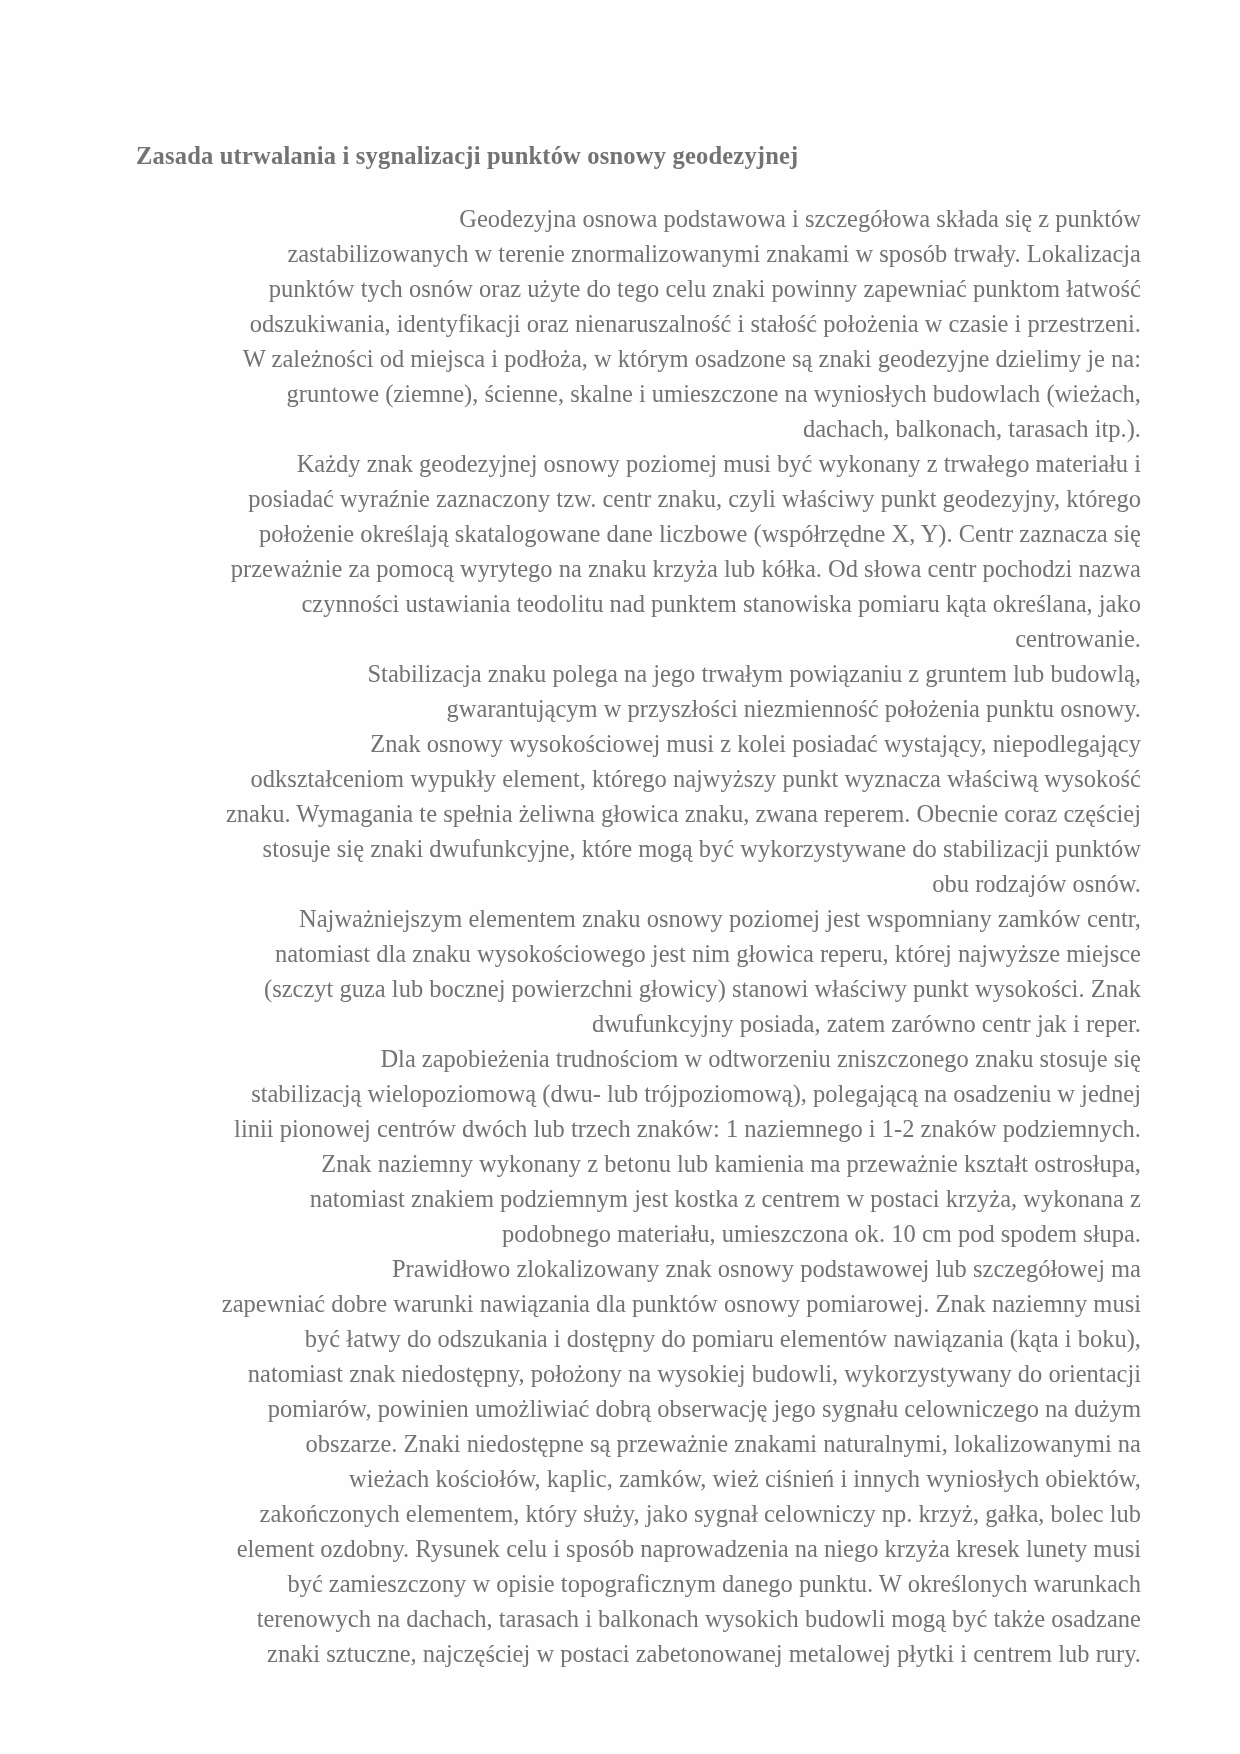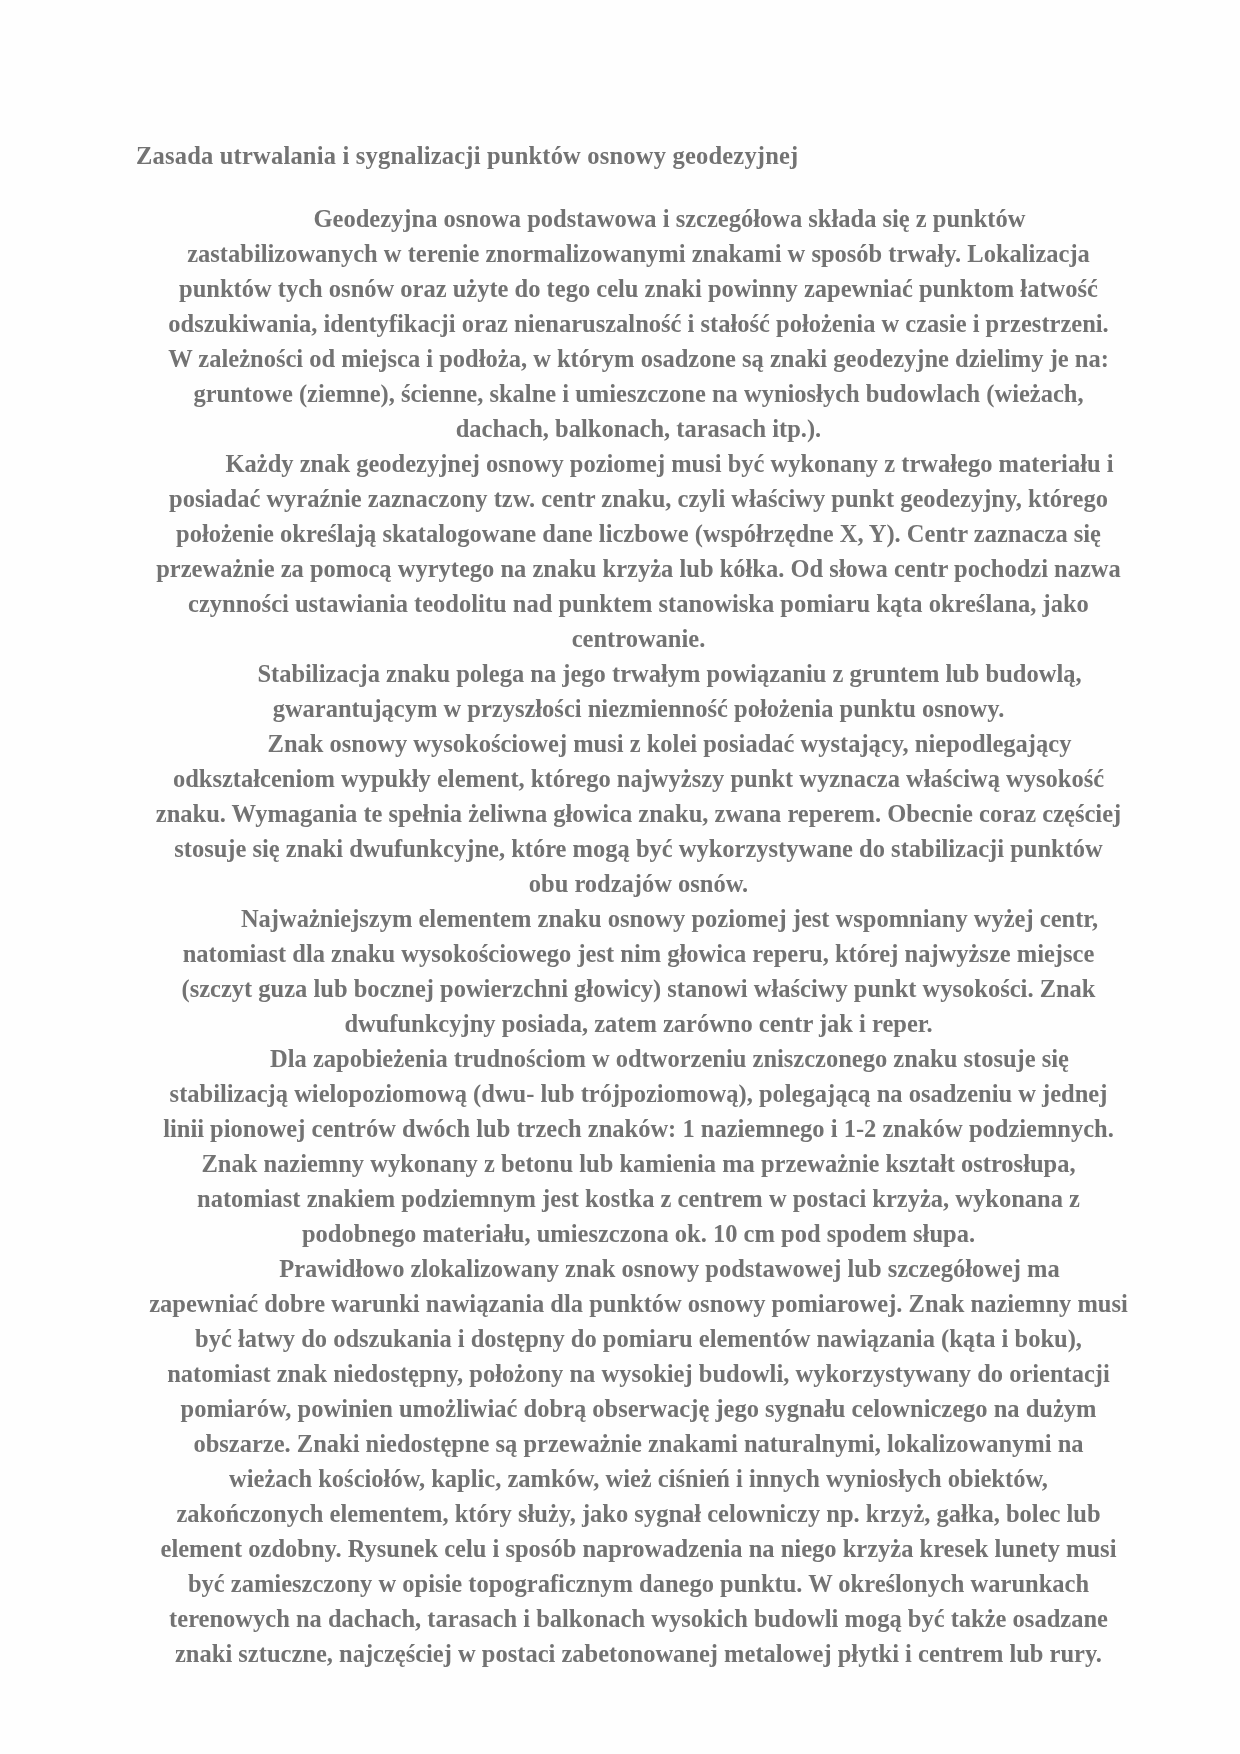--- a/index.html
+++ b/index.html
@@ -28,22 +28,21 @@
     line-height: 35px;
     letter-spacing: 0.2px;
   }
   .doc-body {
     width: 1005px;
   }
   .para {
     margin: 0;
     text-indent: 62px;
     white-space: pre-line;
-    text-align: center;
-    font-weight: bold;
+    text-align: right;
   }
 </style>
 </head>
 <body>
 
 <div class="page">
   <h1 class="doc-title">Zasada utrwalania i sygnalizacji punktów osnowy geodezyjnej</h1>
 
   <div class="doc-body">
     <p class="para">Geodezyjna osnowa podstawowa i szczegółowa składa się z punktów
@@ -59,21 +58,21 @@
 przeważnie za pomocą wyrytego na znaku krzyża lub kółka. Od słowa centr pochodzi nazwa
 czynności ustawiania teodolitu nad punktem stanowiska pomiaru kąta określana, jako
 centrowanie.</p>
     <p class="para">Stabilizacja znaku polega na jego trwałym powiązaniu z gruntem lub budowlą,
 gwarantującym w przyszłości niezmienność położenia punktu osnowy.</p>
     <p class="para">Znak osnowy wysokościowej musi z kolei posiadać wystający, niepodlegający
 odkształceniom wypukły element, którego najwyższy punkt wyznacza właściwą wysokość
 znaku. Wymagania te spełnia żeliwna głowica znaku, zwana reperem. Obecnie coraz częściej
 stosuje się znaki dwufunkcyjne, które mogą być wykorzystywane do stabilizacji punktów
 obu rodzajów osnów.</p>
-    <p class="para">Najważniejszym elementem znaku osnowy poziomej jest wspomniany wyżej centr,
+    <p class="para">Najważniejszym elementem znaku osnowy poziomej jest wspomniany zamków centr,
 natomiast dla znaku wysokościowego jest nim głowica reperu, której najwyższe miejsce
 (szczyt guza lub bocznej powierzchni głowicy) stanowi właściwy punkt wysokości. Znak
 dwufunkcyjny posiada, zatem zarówno centr jak i reper.</p>
     <p class="para">Dla zapobieżenia trudnościom w odtworzeniu zniszczonego znaku stosuje się
 stabilizacją wielopoziomową (dwu- lub trójpoziomową), polegającą na osadzeniu w jednej
 linii pionowej centrów dwóch lub trzech znaków: 1 naziemnego i 1-2 znaków podziemnych.
 Znak naziemny wykonany z betonu lub kamienia ma przeważnie kształt ostrosłupa,
 natomiast znakiem podziemnym jest kostka z centrem w postaci krzyża, wykonana z
 podobnego materiału, umieszczona ok. 10 cm pod spodem słupa.</p>
     <p class="para">Prawidłowo zlokalizowany znak osnowy podstawowej lub szczegółowej ma

